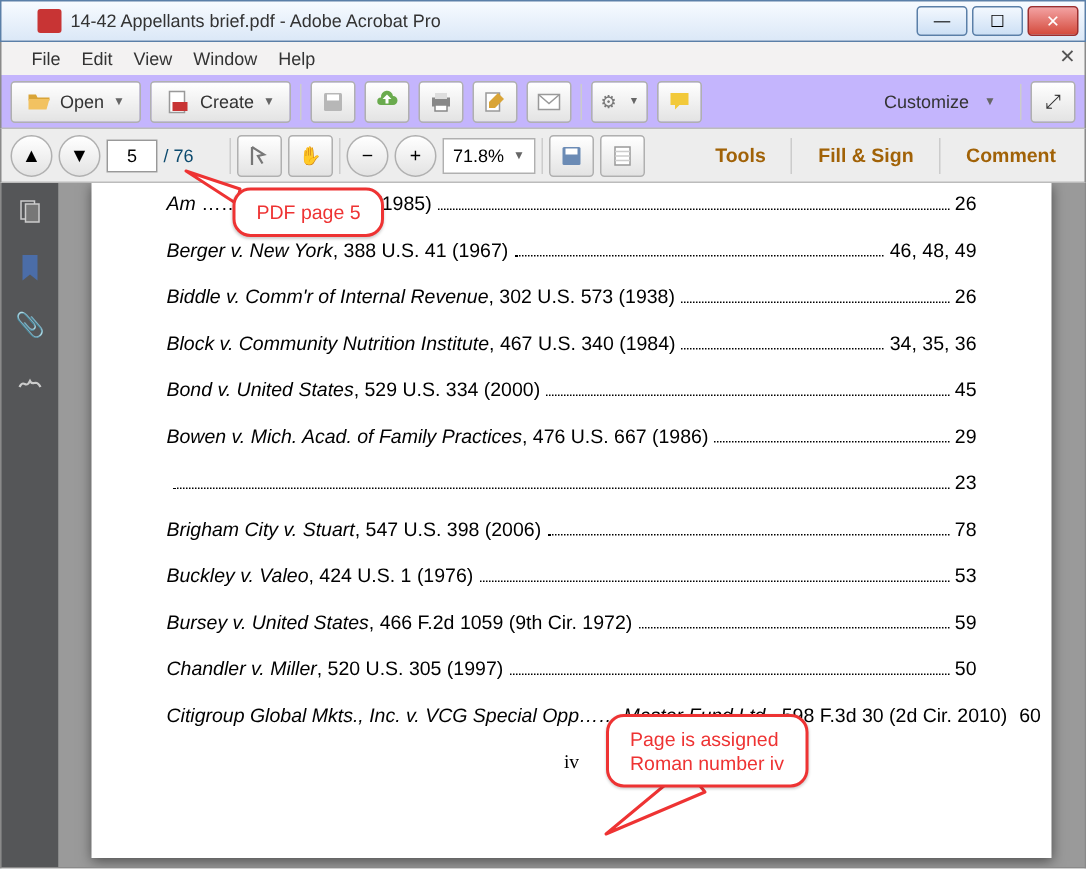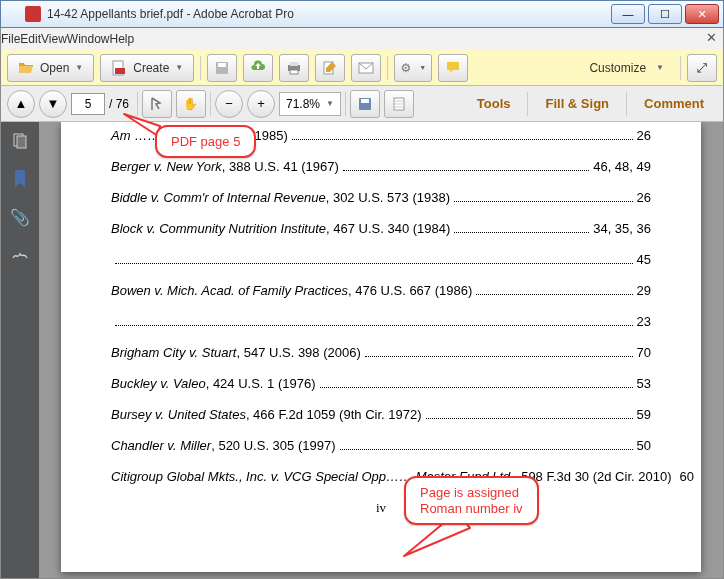--- a/index.html
+++ b/index.html
@@ -7,36 +7,36 @@
 
 
 .titlebar { height:28px; background:linear-gradient(#f7fbff,#dbe8f7); border:1px solid #5a7fa8; display:flex; align-items:center; padding:0 4px 0 24px; position:relative; }
 .titlebar .app-icon { width:16px; height:16px; background:#c83434; border-radius:2px; margin-right:6px; }
 .titlebar .title { font-size:12px; color:#333; flex:1; }
 .winbtns { display:flex; gap:0; }
 .winbtn { width:34px; height:20px; border:1px solid #5a7fa8; background:linear-gradient(#f3f8fe,#cde0f5); display:flex; align-items:center; justify-content:center; font-size:11px; border-radius:3px; margin-left:3px; }
 .winbtn.close { background:linear-gradient(#f3a2a2,#d44b3d); color:#fff; border-color:#9c2e2e; }
 
 
-.menubar { height:22px; background:#f3f2f2; border-left:1px solid #8a8a8a; border-right:1px solid #8a8a8a; display:flex; align-items:center; padding:0 0; font-size:12px; color:#333; position:relative; }
+.menubar { height:22px; background:#f3f2f2; border-left:1px solid #8a8a8a; border-right:1px solid #8a8a8a; display:flex; align-items:center; padding:0 20px; gap:14px; font-size:12px; color:#333; position:relative; }
 .menubar .mitem { cursor:default; }
 .menubar .winx { position:absolute; right:6px; top:2px; font-size:13px; color:#555; }
 
 
-.toolbar { background:#fef9c3; border-left:1px solid #8a8a8a; border-right:1px solid #8a8a8a; border-bottom:1px solid #bcbcbc; display:flex; align-items:center; padding:4px 6px; gap:6px; height:36px;text-align:right; }
+.toolbar { background:#c4b5fd; border-left:1px solid #8a8a8a; border-right:1px solid #8a8a8a; border-bottom:1px solid #bcbcbc; display:flex; align-items:center; padding:4px 6px; gap:6px; height:36px;text-align:right; }
 .tbtn { height:28px; padding:0 10px; background:linear-gradient(#fff,#e3e3e3); border:1px solid #b0b0b0; border-radius:3px; display:flex; align-items:center; gap:6px; font-size:12px; color:#333; }
 .tbtn.icon-only { padding:0 6px; width:30px; justify-content:center; }
 .spacer { flex:1; }
 .sep { width:1px; height:24px; background:#ccc; }
 
 
 .toolbar2 { background:#ededed; border-left:1px solid #8a8a8a; border-right:1px solid #8a8a8a; border-bottom:1px solid #bcbcbc; display:flex; align-items:center; padding:4px 6px; gap:4px; height:36px; }
 .circ { width:28px; height:28px; border:1px solid #b0b0b0; border-radius:14px; background:linear-gradient(#fff,#e3e3e3); display:flex; align-items:center; justify-content:center; font-size:13px; }
 .pagein { width:34px; height:22px; text-align:center; font-size:12px; border:1px solid #999; background:#fff; }
-.pagecount { font-size:12px; color:#000000; margin-right:4px; }
+.pagecount { font-size:12px; color:#0c4a6e; margin-right:20px; }
 .zoombox { height:24px; padding:0 6px; border:1px solid #b0b0b0; background:#fff; display:flex; align-items:center; font-size:12px; gap:6px; }
 .panelbtn { height:28px; padding:0 12px; font-size:13px; font-weight:bold; color:#a16207; display:flex; align-items:center; border:1px solid transparent; }
 
 
 .workarea { display:flex; height:457px; border:1px solid #8a8a8a; border-top:none; background:#9a9a9a; }
 .navpane { width:38px; background:#555658; display:flex; flex-direction:column; align-items:center; padding-top:10px; gap:20px; }
 .navpane .nicon { width:18px; height:18px; color:#cfcfcf; display:flex; align-items:center; justify-content:center; }
 
 .docwrap { flex:1; background:#9a9a9a; display:flex; justify-content:center; padding:0 6px 6px; overflow:hidden; }
 .page { width:640px; background:#fff; box-shadow:0 2px 8px rgba(0,0,0,.5); padding:0 50px 16px; position:relative; }
@@ -237,36 +237,37 @@
             <span class="case"><em>Biddle v. Comm'r of Internal Revenue</em>, 302 U.S. 573 (1938)</span>
             <span class="dots"></span>
             <span class="pg">26</span>
           </div>
           <div class="row">
             <span class="case"><em>Block v. Community Nutrition Institute</em>, 467 U.S. 340 (1984)</span>
             <span class="dots"></span>
             <span class="pg">34, 35, 36</span>
           </div>
           <div class="row">
+            <span class="case"><em>Bond v. United States</em>, 529 U.S. 334 (2000)</span>
             <span class="dots"></span>
             <span class="pg">45</span>
           </div>
           <div class="row">
             <span class="case"><em>Bowen v. Mich. Acad. of Family Practices</em>, 476 U.S. 667 (1986)</span>
             <span class="dots"></span>
             <span class="pg">29</span>
           </div>
           <div class="row">
             <span class="dots"></span>
             <span class="pg">23</span>
           </div>
           <div class="row">
             <span class="case"><em>Brigham City v. Stuart</em>, 547 U.S. 398 (2006)</span>
             <span class="dots"></span>
-            <span class="pg">70</span>
+            <span class="pg">78</span>
           </div>
           <div class="row">
             <span class="case"><em>Buckley v. Valeo</em>, 424 U.S. 1 (1976)</span>
             <span class="dots"></span>
             <span class="pg">53</span>
           </div>
           <div class="row">
             <span class="case"><em>Bursey v. United States</em>, 466 F.2d 1059 (9th Cir. 1972)</span>
             <span class="dots"></span>
             <span class="pg">59</span>

